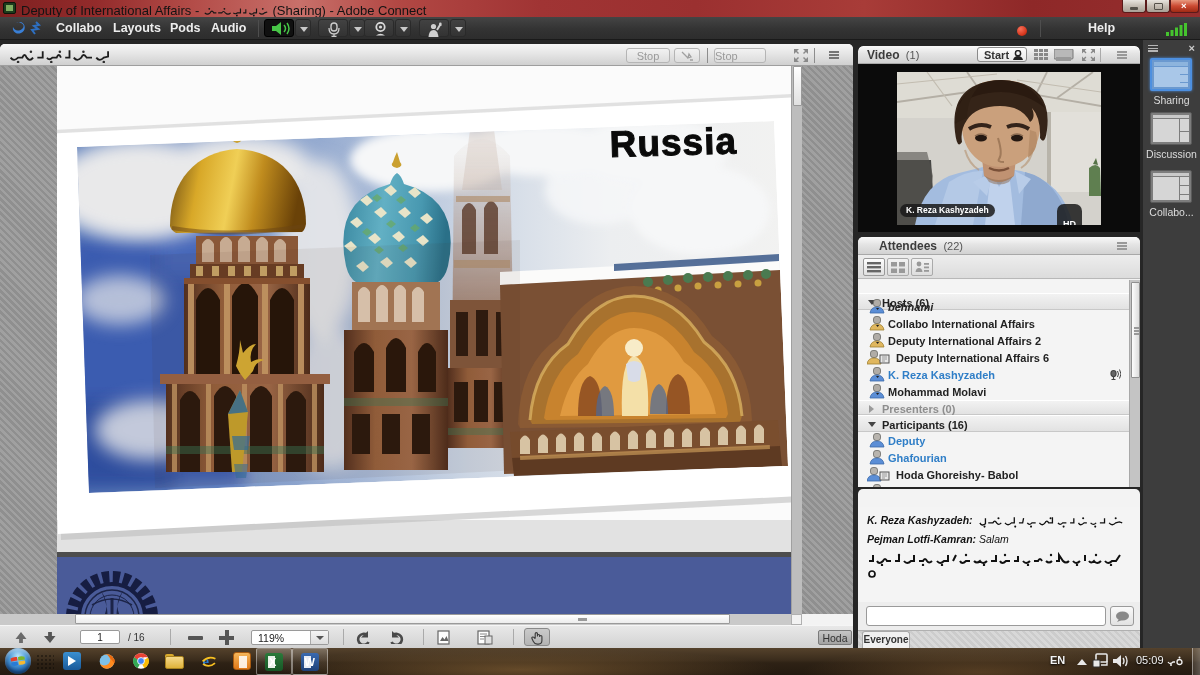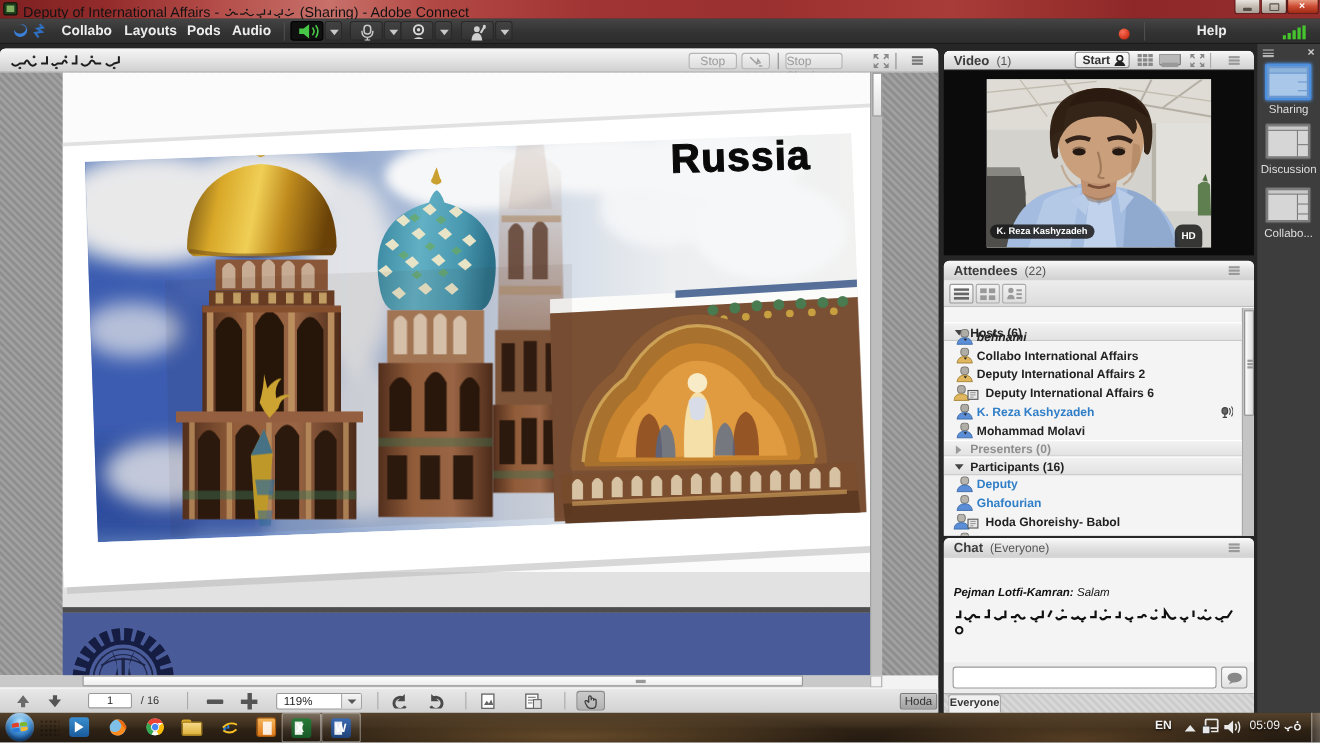--- a/index.html
+++ b/index.html
@@ -652,27 +652,27 @@
     <ellipse cx="84" cy="66" rx="6" ry="3.4" fill="#241812"></ellipse>
     <ellipse cx="120" cy="66" rx="6" ry="3.4" fill="#241812"></ellipse>
     <path d="M78 64 q6 -4 12 0 M114 64 q6 -4 12 0" stroke="#8a6a50" stroke-width="1.5" fill="none"></path>
 
     <path d="M101 66 q5 16 1 21 q-2 3 5 3" stroke="#a07a5a" stroke-width="2" fill="none"></path>
     <path d="M92 96 q10 5 20 0" stroke="#7a5038" stroke-width="2.5" fill="none"></path>
     <path d="M88 104 q14 8 28 0 l-4 6 q-10 5 -20 0z" fill="#8a6a52" opacity="0.5"></path>
     <path d="M68 78 q4 14 14 20 M136 76 q-2 14 -12 20" stroke="#b08a66" stroke-width="2" fill="none" opacity="0.55"></path>
    </svg>
    <div class="abs" style="left:3px;top:132px;height:13px;background:rgba(25,25,25,0.85);border-radius:7px;color:#fff;font-size:8.5px;font-weight:bold;line-height:13px;padding:0 6px;">K. Reza Kashyzadeh</div>
-   <div class="abs" style="right:8px;top:132px;height:25px;background:rgba(20,20,20,0.82);border-radius:7px;color:#fff;font-size:9px;font-weight:bold;line-height:13px;padding:4px 6px;">HD</div>
+   <div class="abs" style="right:19px;top:132px;height:25px;background:rgba(20,20,20,0.82);border-radius:7px;color:#fff;font-size:9px;font-weight:bold;line-height:13px;padding:14px 6px;">HD</div>
   </div>
  </div>
 </div>
 <div id="attpod" class="pod">
  <div class="podhead" style="height:18px;">
-  <div class="podtitle" style="top:2px;">Attendees <span style="font-weight:normal;font-size:11px;color:#555;">&nbsp;(22)</span></div>
+  <div class="podtitle" style="top:2px;margin-left:12px;">Attendees <span style="font-weight:normal;font-size:11px;color:#555;">&nbsp;(22)</span></div>
   <div class="podmenu" style="right:9px;top:5px;">
           <span class="hbar" style="background:#999;"></span>
           <span class="hbar" style="background:#999;"></span>
           <span class="hbar" style="background:#999;"></span>
         </div>
  </div>
  <div class="abs" style="left:0;top:18px;width:282px;height:24px;background:linear-gradient(#ededed,#dcdcdc);border-bottom:1px solid #b8b8b8;">
   <div class="abs" style="left:5px;top:3px;width:22px;height:18px;background:linear-gradient(#fdfdfd,#e0e0e0);border:1px solid #999;border-radius:2px;">
           <svg class="abs" style="left:3px;top:3px;" width="14" height="11" viewBox="0 0 14 11">
             <g fill="#666">
@@ -800,29 +800,37 @@
           <div class="nm" style="left:38px;">Hoda Ghoreishy- Babol</div>
         </div>
   <div class="arow" style="top:246px;height:4px;">
           <svg class="abs psn" style="left:11px;top:1px;" width="16" height="15" viewBox="0 0 16 15">
             <rect x="4.5" y="0.5" width="7" height="7" rx="2.5" fill="#b8b4ae" stroke="#6a6a66" stroke-width="0.8"></rect>
           </svg>
         </div>
  </div>
 </div>
 <div id="chatpod" class="pod">
- <div class="podhead" style="height:18px;">
-  <div class="podtitle" style="top:2px;">Chat <span style="font-weight:normal;font-size:11px;color:#555;">&nbsp;(Everyone)</span></div>
-  <div class="podmenu" style="right:9px;top:5px;">
-          <span class="hbar" style="background:#999;"></span>
-          <span class="hbar" style="background:#999;"></span>
-          <span class="hbar" style="background:#999;"></span>
-        </div>
- </div>
  <div class="abs" style="left:0;top:18px;width:282px;height:95px;background:#f4f4f4;">
+  <div class="cline" style="top:7px;"><b><i>K. Reza Kashyzadeh:</i></b>&nbsp; <svg class="fake" width="147" height="13" viewBox="0 0 158 13">
+            <g stroke="#111" stroke-width="1.4" fill="none">
+              <path d="M2 8 q2 4 6 1 l0 -6 M11 8 l5 0 q2 -4 4 0 q2 3 5 0 M29 8 q3 4 7 0 l3 0 l0 -6 M44 8 l4 0 l1 -5 M53 8 q2 3 5 0 l4 0 M66 8 q3 4 6 0 q2 -4 4 0 l4 0 l0 -6 M86 8 q2 3 5 0 l4 0 M99 8 l4 0 l0 -5 M108 8 q2 4 6 0 l3 0 M121 8 q3 3 6 0 M131 8 l5 0 l0 -5 M141 8 q3 4 7 0 l4 -1 l3 1"></path>
+            </g>
+            <g fill="#111">
+              <circle cx="7" cy="12" r="1.1"></circle>
+              <circle cx="22" cy="3" r="1.1"></circle>
+              <circle cx="40" cy="12" r="1.1"></circle>
+              <circle cx="57" cy="12" r="1.1"></circle>
+              <circle cx="78" cy="3" r="1.1"></circle>
+              <circle cx="92" cy="12" r="1.1"></circle>
+              <circle cx="113" cy="3" r="1.1"></circle>
+              <circle cx="126" cy="12" r="1.1"></circle>
+              <circle cx="148" cy="3" r="1.1"></circle>
+            </g>
+          </svg></div>
   <div class="cline" style="top:26px;"><b><i>Pejman Lotfi-Kamran:</i></b> <span style="font-style:italic;">Salam</span></div>
   <div class="cline" style="top:45px;"><svg class="fake" width="258" height="14" viewBox="0 0 258 14">
             <g stroke="#111" stroke-width="2" fill="none">
               <path d="M2 9 l4 0 l0 -6 M10 9 q2 4 6 0 q2 -4 4 0 l4 0 M28 9 l4 0 l0 -6 M37 9 q3 4 7 0 l3 0 l0 -6 M52 9 l4 0 q2 -4 4 0 q2 3 5 0 M70 9 q3 4 7 0 l4 0 l0 -6 M86 9 l3 -6 M93 9 q2 4 6 0 l4 0 M107 9 q3 3 6 0 q3 4 7 0 M124 9 l5 0 l0 -6 M133 9 q2 4 6 0 l4 0 M147 9 l4 0 l0 -5 M156 9 q3 4 7 0 M167 9 l4 0 q2 -4 4 0 M179 9 q3 3 6 0 M189 9 l3 0 l0 -6 l4 6 q3 3 6 0 M206 9 q3 4 7 0 M218 3 l0 6 M222 9 q2 3 5 0 q3 4 7 0 M238 9 q3 4 7 0 l4 0 l4 -6"></path>
             </g>
             <g fill="#111">
               <circle cx="15" cy="13" r="1.2"></circle>
               <circle cx="32" cy="3" r="1.2"></circle>
               <circle cx="56" cy="13" r="1.2"></circle>
               <circle cx="75" cy="13" r="1.2"></circle>

